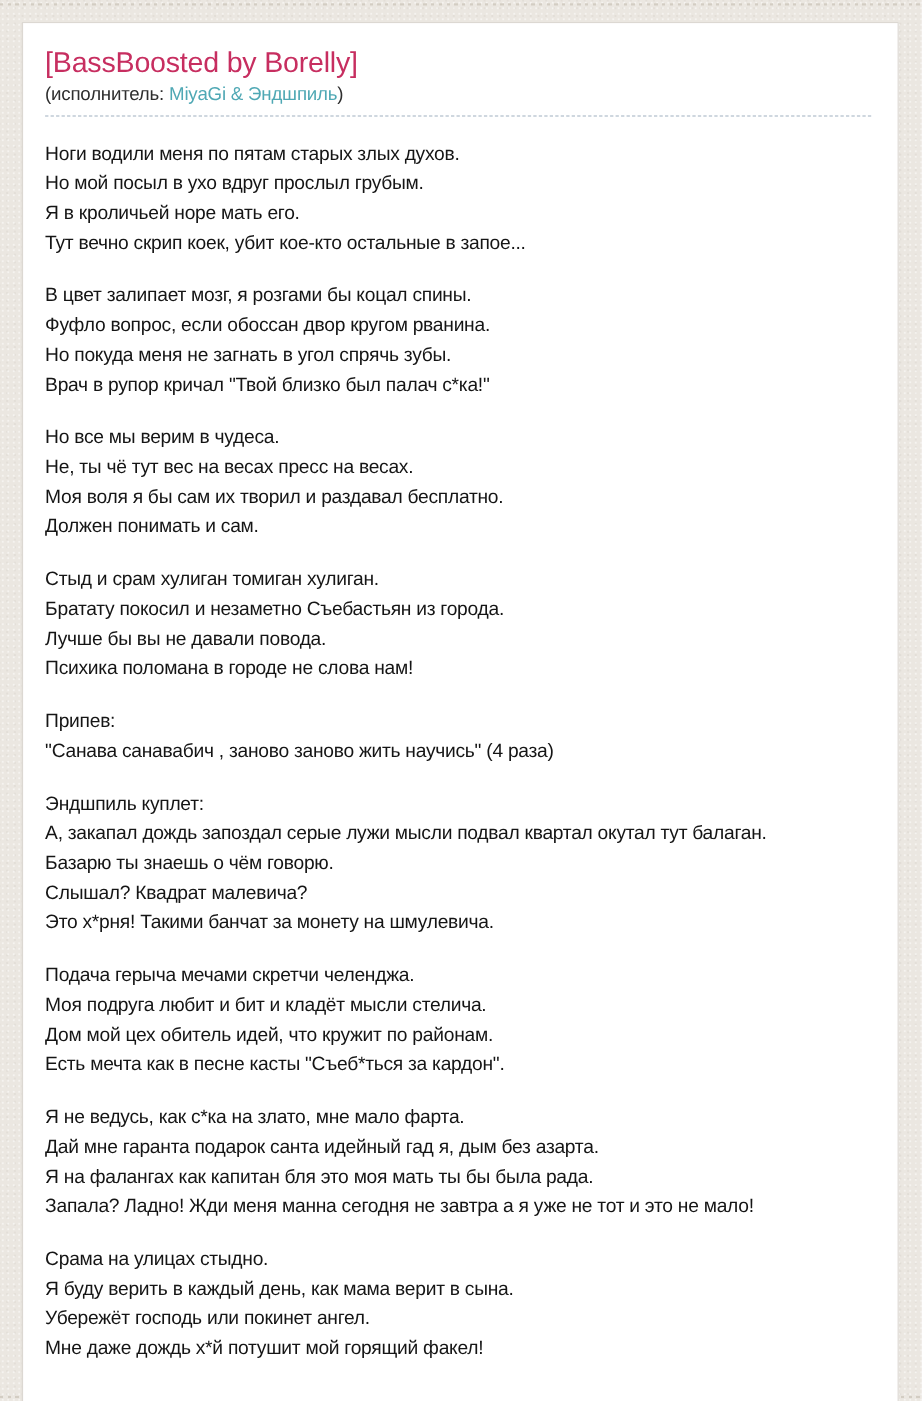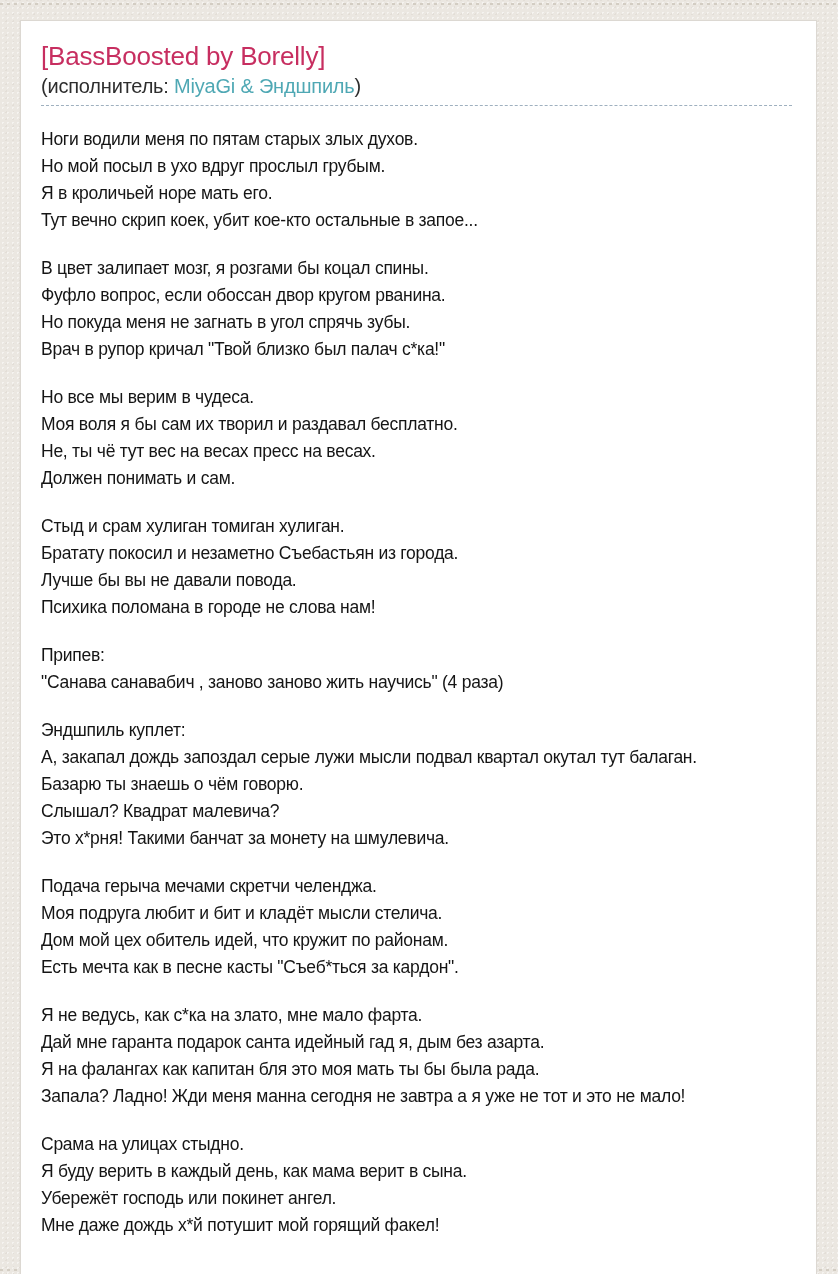--- a/index.html
+++ b/index.html
@@ -43,21 +43,21 @@
   }
   .song-title {
     margin: 0 0 5px 0;
     font-size: 26px;
     font-weight: 400;
     line-height: 30px;
     color: #c72e60;
     letter-spacing: -0.2px;
   }
   .subtitle {
-    font-size: 20px;
+    font-size: 17px;
     line-height: 20px;
     color: #2e2e2e;
     padding-bottom: 9px;
     border-bottom: 1px dashed #9fb0bf;
     letter-spacing: -0.2px;
   }
   .artist-link {
     color: #4fa8b4;
     text-decoration: none;
     cursor: pointer;
@@ -94,22 +94,22 @@
         <div class="line">Тут вечно скрип коек, убит кое-кто остальные в запое...</div>
       </div>
       <div class="stanza">
         <div class="line">В цвет залипает мозг, я розгами бы коцал спины.</div>
         <div class="line">Фуфло вопрос, если обоссан двор кругом рванина.</div>
         <div class="line">Но покуда меня не загнать в угол спрячь зубы.</div>
         <div class="line">Врач в рупор кричал "Твой близко был палач с*ка!"</div>
       </div>
       <div class="stanza">
         <div class="line">Но все мы верим в чудеса.</div>
+        <div class="line">Не, ты чё тут вес на весах пресс на весах.</div>
         <div class="line">Моя воля я бы сам их творил и раздавал бесплатно.</div>
-        <div class="line">Не, ты чё тут вес на весах пресс на весах.</div>
         <div class="line">Должен понимать и сам.</div>
       </div>
       <div class="stanza">
         <div class="line">Стыд и срам хулиган томиган хулиган.</div>
         <div class="line">Братату покосил и незаметно Съебастьян из города.</div>
         <div class="line">Лучше бы вы не давали повода.</div>
         <div class="line">Психика поломана в городе не слова нам!</div>
       </div>
       <div class="stanza">
         <div class="line">Припев:</div>

